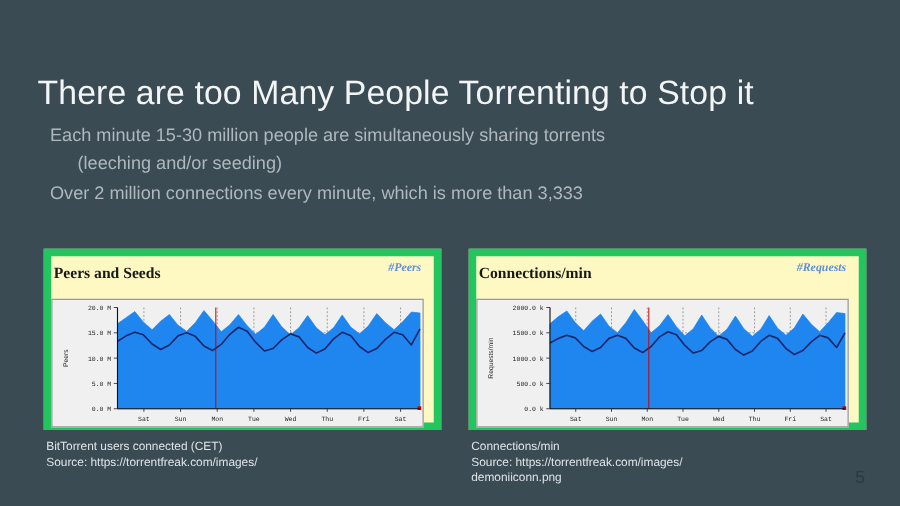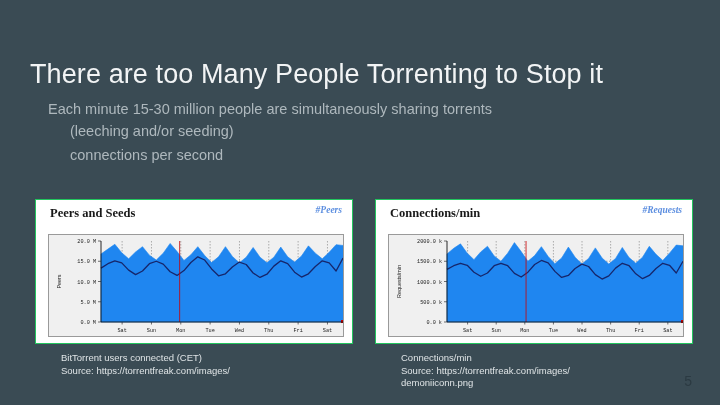--- a/index.html
+++ b/index.html
@@ -30,42 +30,42 @@
     line-height: 32px;
     color: #f2f4f5;
     font-weight: normal;
     letter-spacing: 0.1px;
     white-space: nowrap;
   }
 
   
   .bullets {
     position: absolute;
-    left: 48px;
+    left: 40px;
     top: 98px;
     width: 620px;
   }
   .bullet {
     color: #aeb8bd;
     font-size: 14.5px;
     line-height: 22px;
     margin-bottom: 2px;
   }
   .bullet .cont {
     display: block;
     padding-left: 22px;
   }
 
   
   .card {
     position: absolute;
-    background: #ffffff;
-    border: 1px solid #22c55e;
+    background: #fef9c3;
+    border: 6px solid #22c55e;
     box-sizing: border-box;
-    padding: 6px 8px 7px 12px;
+    padding: 6px 8px 7px 0;
   }
   .card.left  { left: 35px;  top: 199px; width: 318px; height: 145px; }
   .card.right { left: 375px; top: 199px; width: 318px; height: 145px; }
 
   .card-head {
     position: relative;
     height: 28px;
   }
   .card-title {
     font-family: "Liberation Serif", serif;
@@ -99,21 +99,20 @@
     overflow: hidden;
   }
   .plot-frame svg { display: block; }
 
   
   .caption {
     position: absolute;
     color: #dfe4e6;
     font-size: 9.5px;
     line-height: 12.5px;
-    margin-left: 24px;
   }
   .caption.left  { left: 37px;  top: 352px; width: 320px; }
   .caption.right { left: 377px; top: 352px; width: 320px; }
   .caption span { display: block; }
 
   .page-num {
     position: absolute;
     right: 28px;
     bottom: 16px;
     color: #2b3a42;
@@ -126,21 +125,21 @@
 <div class="slide">
 
   <h1 class="slide-title">There are too Many People Torrenting to Stop it</h1>
 
   <div class="bullets">
     <div class="bullet">
       <span>Each minute 15-30 million people are simultaneously sharing torrents</span>
       <span class="cont">(leeching and/or seeding)</span>
     </div>
     <div class="bullet">
-      <span class="cont">connections per second</span>
+      <span>Over 2 million connections every minute, which is more than 3,333</span>
     </div>
   </div>
 
   <div class="card left">
     <div class="card-head">
       <div class="card-title">Peers and Seeds</div>
       <div class="legend">
         <span class="l1">#Peers</span>
         <span class="l2">#Seeds</span>
       </div>

